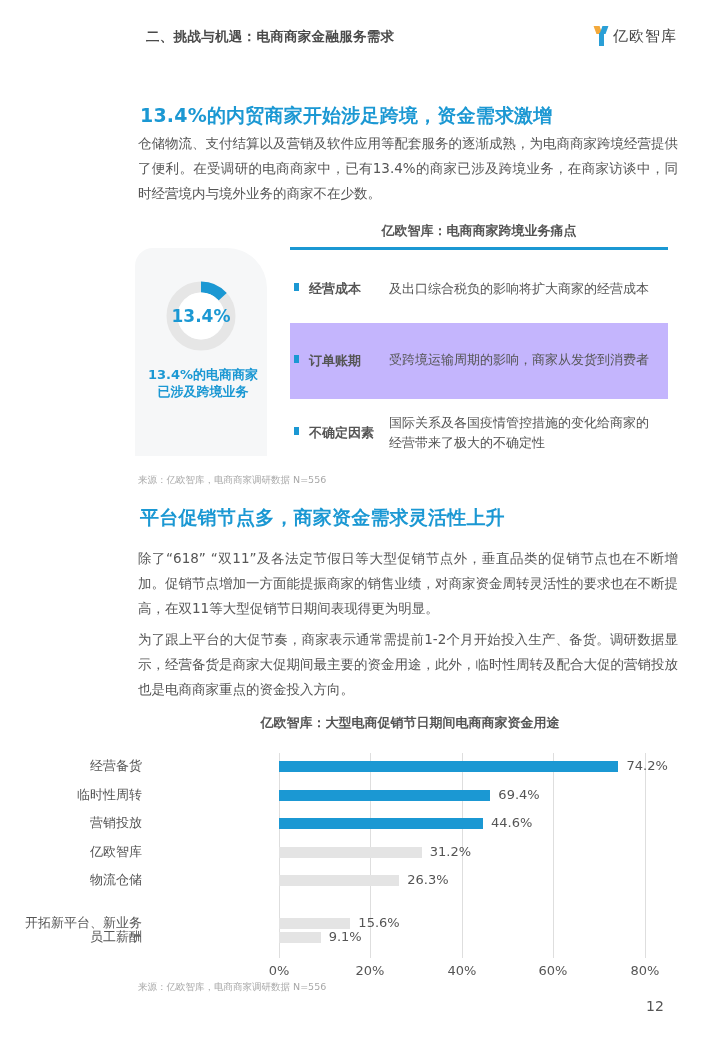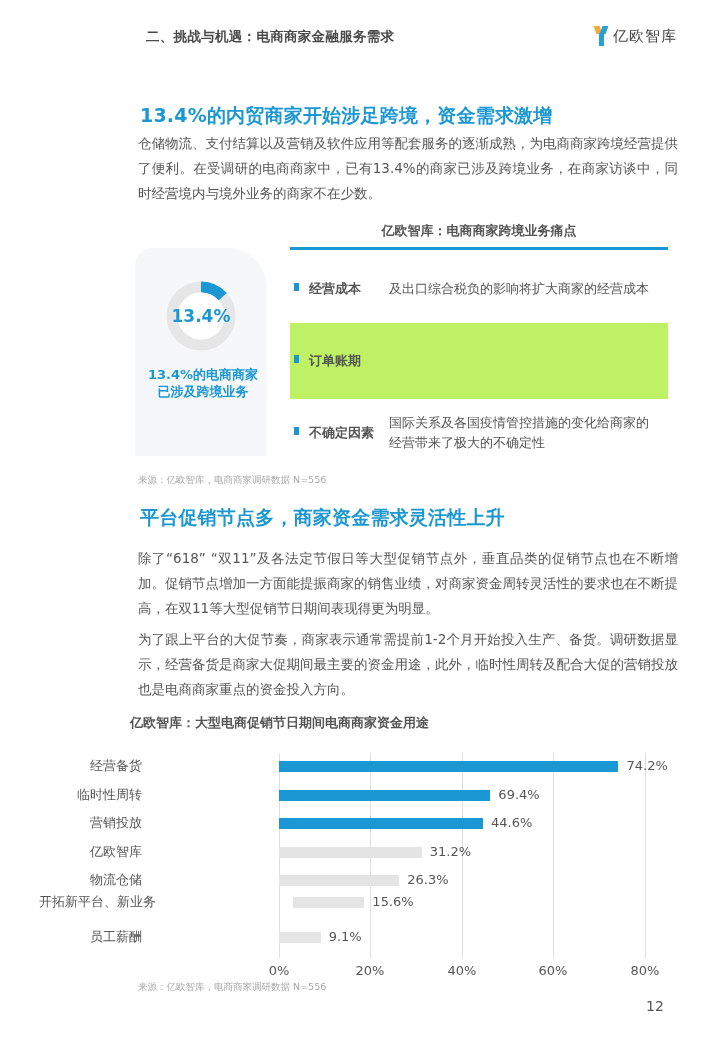--- a/index.html
+++ b/index.html
@@ -18,28 +18,28 @@
   .para { position: absolute; left: 138px; width: 540px; font-size: 13.5px; line-height: 25px; color: #555; text-align: justify; }
 
   .donut-card { position: absolute; left: 135px; top: 248px; width: 132px; height: 208px; background: #f6f7f8; border-radius: 18px 40px 0 0; }
   .donut { position: absolute; left: 30px; top: 32px; width: 72px; height: 72px; }
   .donut-label { position: absolute; left: 0; top: 58px; width: 132px; text-align: center; font-size: 17px; font-weight: bold; color: #1b98d3; }
   .card-caption { position: absolute; left: 8px; top: 118px; width: 120px; font-size: 13px; line-height: 17px; font-weight: bold; color: #1b98d3; text-align: center; }
 
   .pain-title { position: absolute; left: 290px; top: 222px; width: 378px; text-align: center; font-size: 13px; font-weight: bold; color: #555; }
   .pain-rule { position: absolute; left: 290px; top: 247px; width: 378px; height: 3px; background: #1b98d3; }
   .pain-row { position: absolute; left: 290px; width: 378px; height: 76px; display: flex; align-items: center; }
-  .pain-row.shaded { background: #bef264; font-family: Liberation Mono, monospace; }
+  .pain-row.shaded { background: #c4b5fd; font-family: Liberation Mono, monospace; }
   .pain-bullet { width: 5px; height: 8px; background: #1b98d3; margin-left: 4px; margin-right: 10px; margin-top: -4px; }
   .pain-key { width: 80px; font-size: 13px; font-weight: bold; color: #555; }
   .pain-desc { flex: 1; font-size: 13px; line-height: 20px; color: #555; }
 
   .source { position: absolute; left: 138px; font-size: 9.5px; color: #a8a8a8; }
 
-  .chart-title { position: absolute; left: 130px; top: 714px; width: 560px; text-align: left; font-size: 13px; font-weight: bold; color: #555; }
+  .chart-title { position: absolute; left: 130px; top: 714px; width: 560px; text-align: center; font-size: 13px; font-weight: bold; color: #555; }
   .chart { position: absolute; left: 0; top: 745px; width: 720px; height: 240px; }
   .gridline { position: absolute; top: 8px; width: 1px; height: 205px; background: #dedede; }
   .bar-row { position: absolute; left: 0; height: 20px; width: 596px; padding-left: 42px; }
   .bar-label { position: absolute; right: 454px; top: 0; font-size: 13px; line-height: 20px; color: #555; white-space: nowrap; text-align: right; }
   .bar { position: absolute; left: 279px; top: 5px; height: 11px; }
   .bar.hl { background: #1b98d3; }
   .bar.gray { background: #e4e4e4; }
   .bar-val { position: absolute; top: 0; font-size: 13px; line-height: 20px; color: #555; }
   .tick { position: absolute; top: 218px; font-size: 13px; color: #555; transform: translateX(-50%); }
 
@@ -81,20 +81,21 @@
   <div class="pain-bullet"></div>
   <div class="pain-key">经营成本</div>
   <div class="pain-desc">
     <div>及出口综合税负的影响将扩大商家的经营成本</div>
   </div>
 </div>
 <div class="pain-row shaded" style="top:323px;">
   <div class="pain-bullet"></div>
   <div class="pain-key">订单账期</div>
   <div class="pain-desc">
+    <div>受跨境运输周期的影响，商家从发货到消费者</div>
   </div>
 </div>
 <div class="pain-row" style="top:395px;">
   <div class="pain-bullet"></div>
   <div class="pain-key">不确定因素</div>
   <div class="pain-desc">
     <div>国际关系及各国疫情管控措施的变化给商家的</div>
     <div>经营带来了极大的不确定性</div>
   </div>
 </div>
@@ -133,21 +134,21 @@
       <div class="bar-row" style="top: 96.5px;">
         <div class="bar-label">亿欧智库</div>
         <div class="bar gray" style="width: 142.74px;"></div>
         <div class="bar-val" style="left: 429.74px;">31.2%</div>
       </div>
       <div class="bar-row" style="top: 125px;">
         <div class="bar-label">物流仓储</div>
         <div class="bar gray" style="width: 120.323px;"></div>
         <div class="bar-val" style="left: 407.322px;">26.3%</div>
       </div>
-      <div class="bar-row" style="top: 147px; margin-left: 14px;">
+      <div class="bar-row" style="top: 168px;">
         <div class="bar-label">开拓新平台、新业务</div>
         <div class="bar gray" style="width: 71.37px;"></div>
         <div class="bar-val" style="left: 358.37px;">15.6%</div>
       </div>
       <div class="bar-row" style="top: 182px;">
         <div class="bar-label">员工薪酬</div>
         <div class="bar gray" style="width: 41.6325px;"></div>
         <div class="bar-val" style="left: 328.632px;">9.1%</div>
       </div>
     </div>

